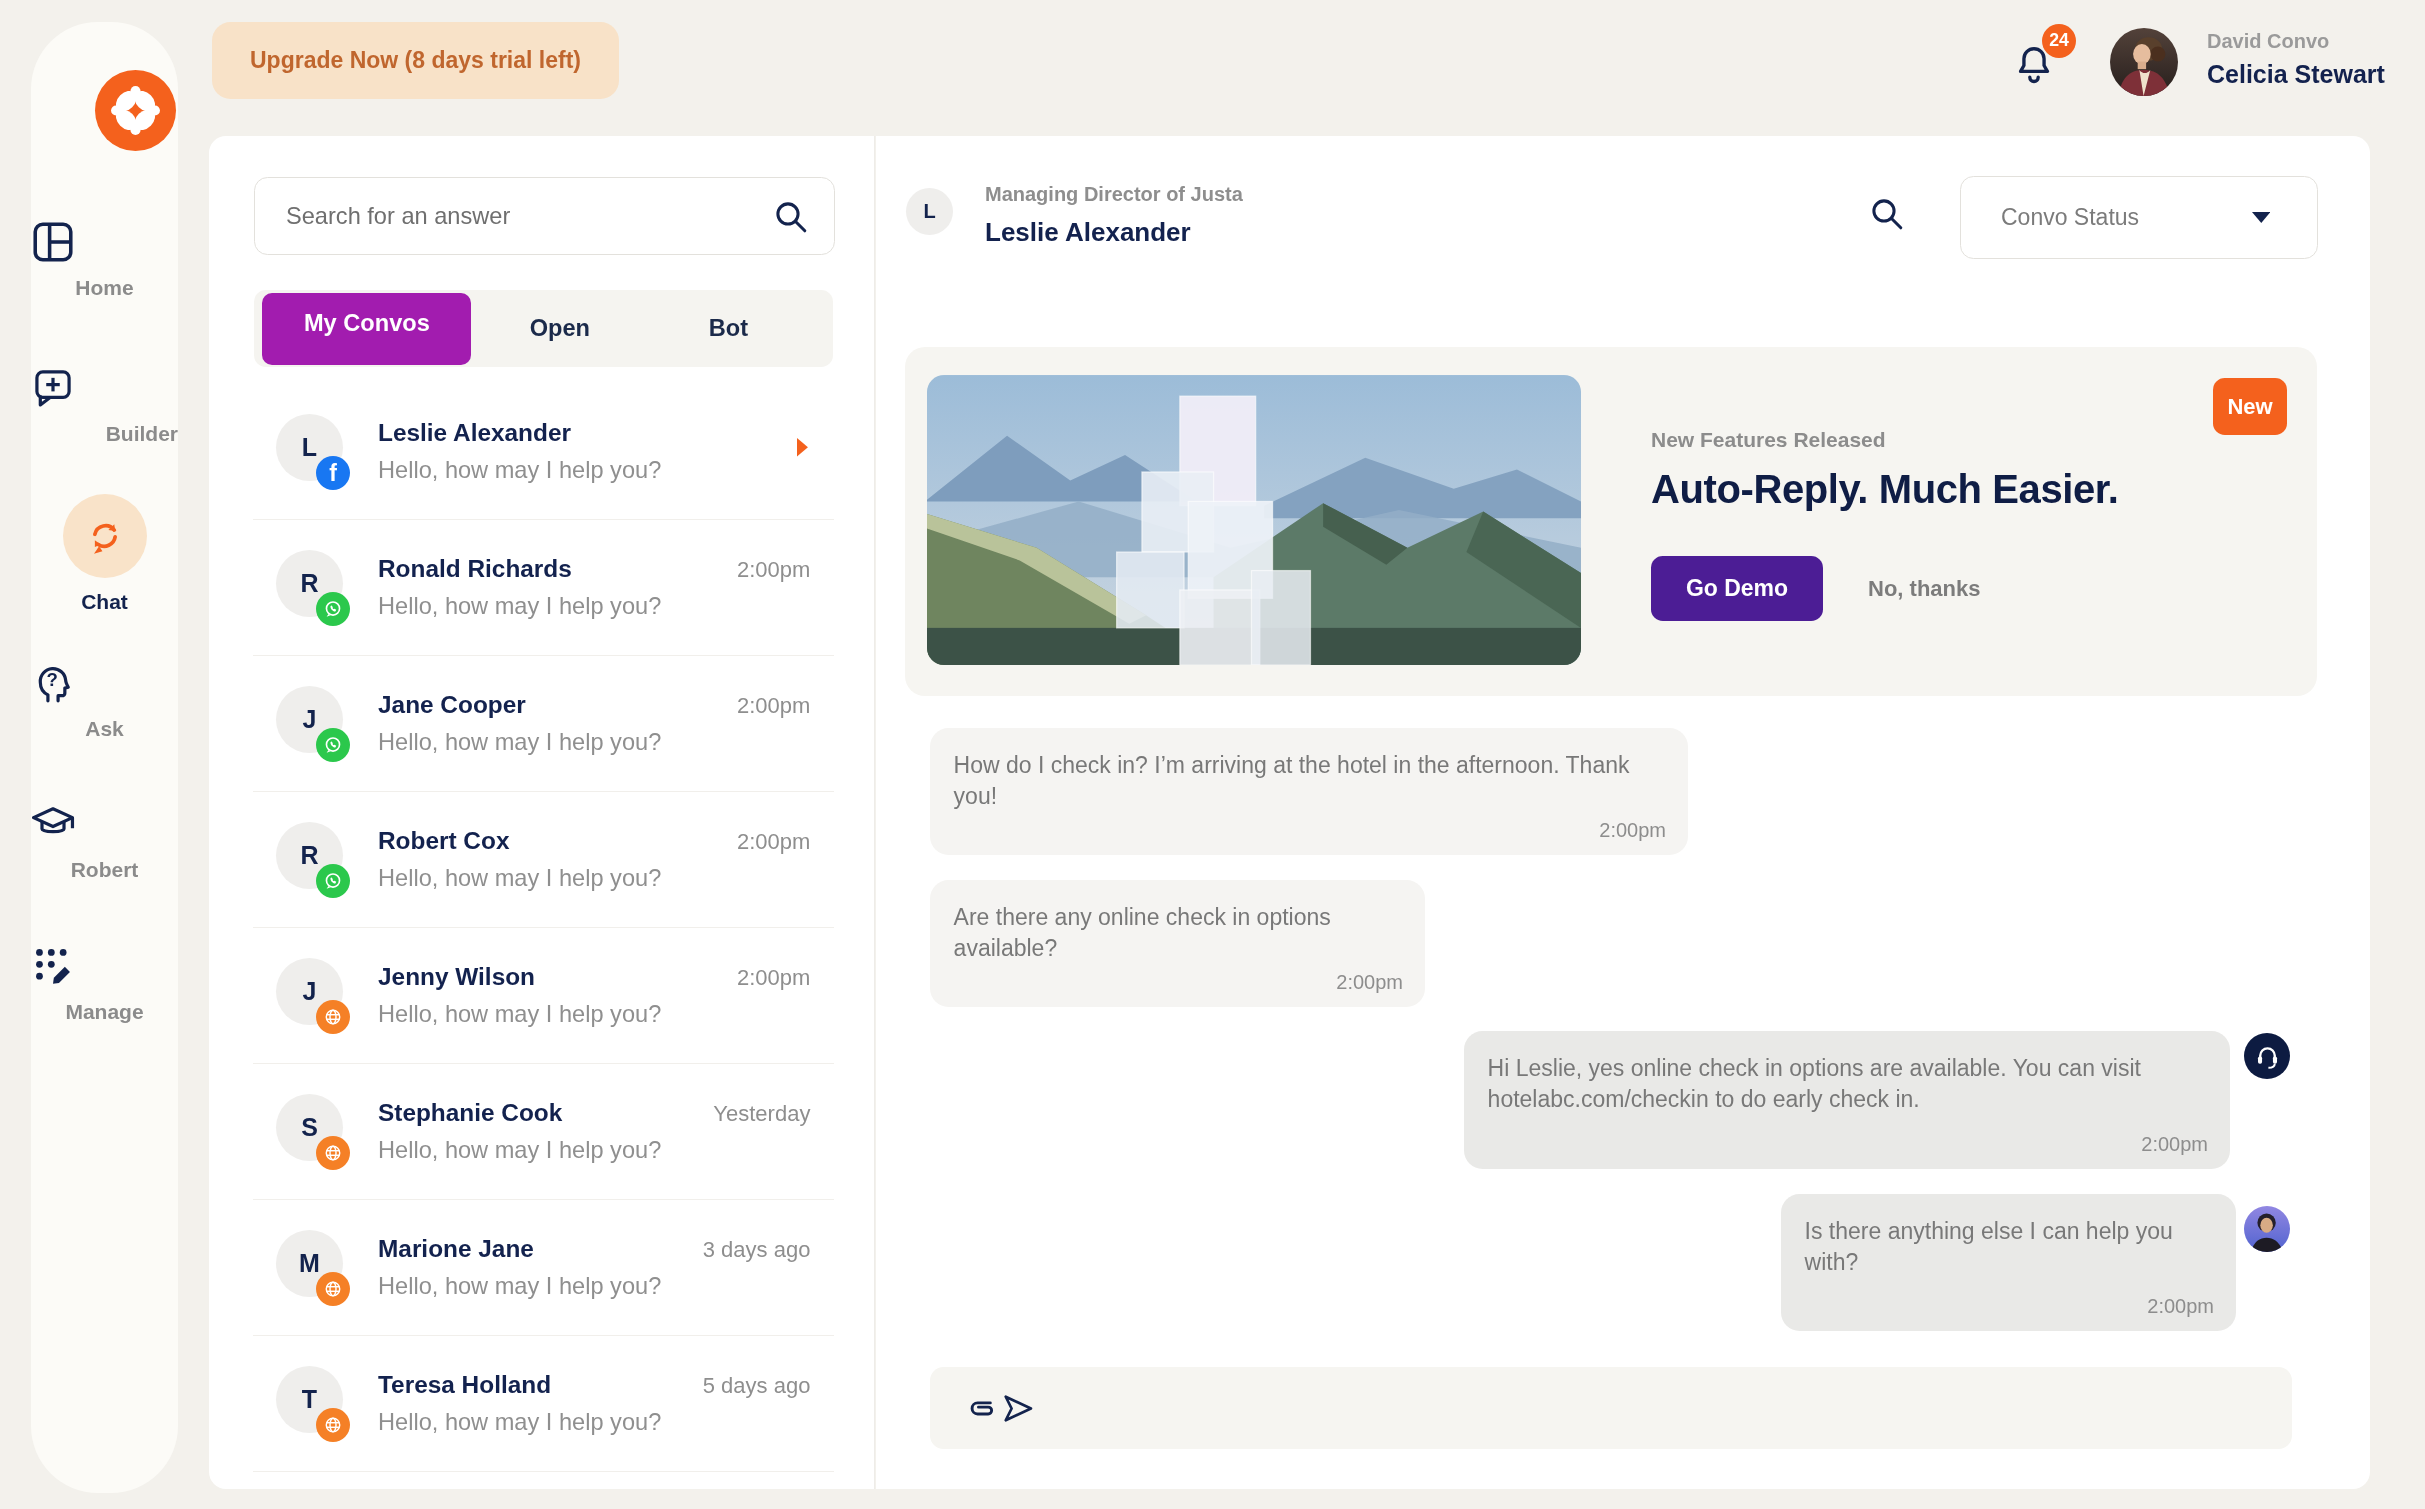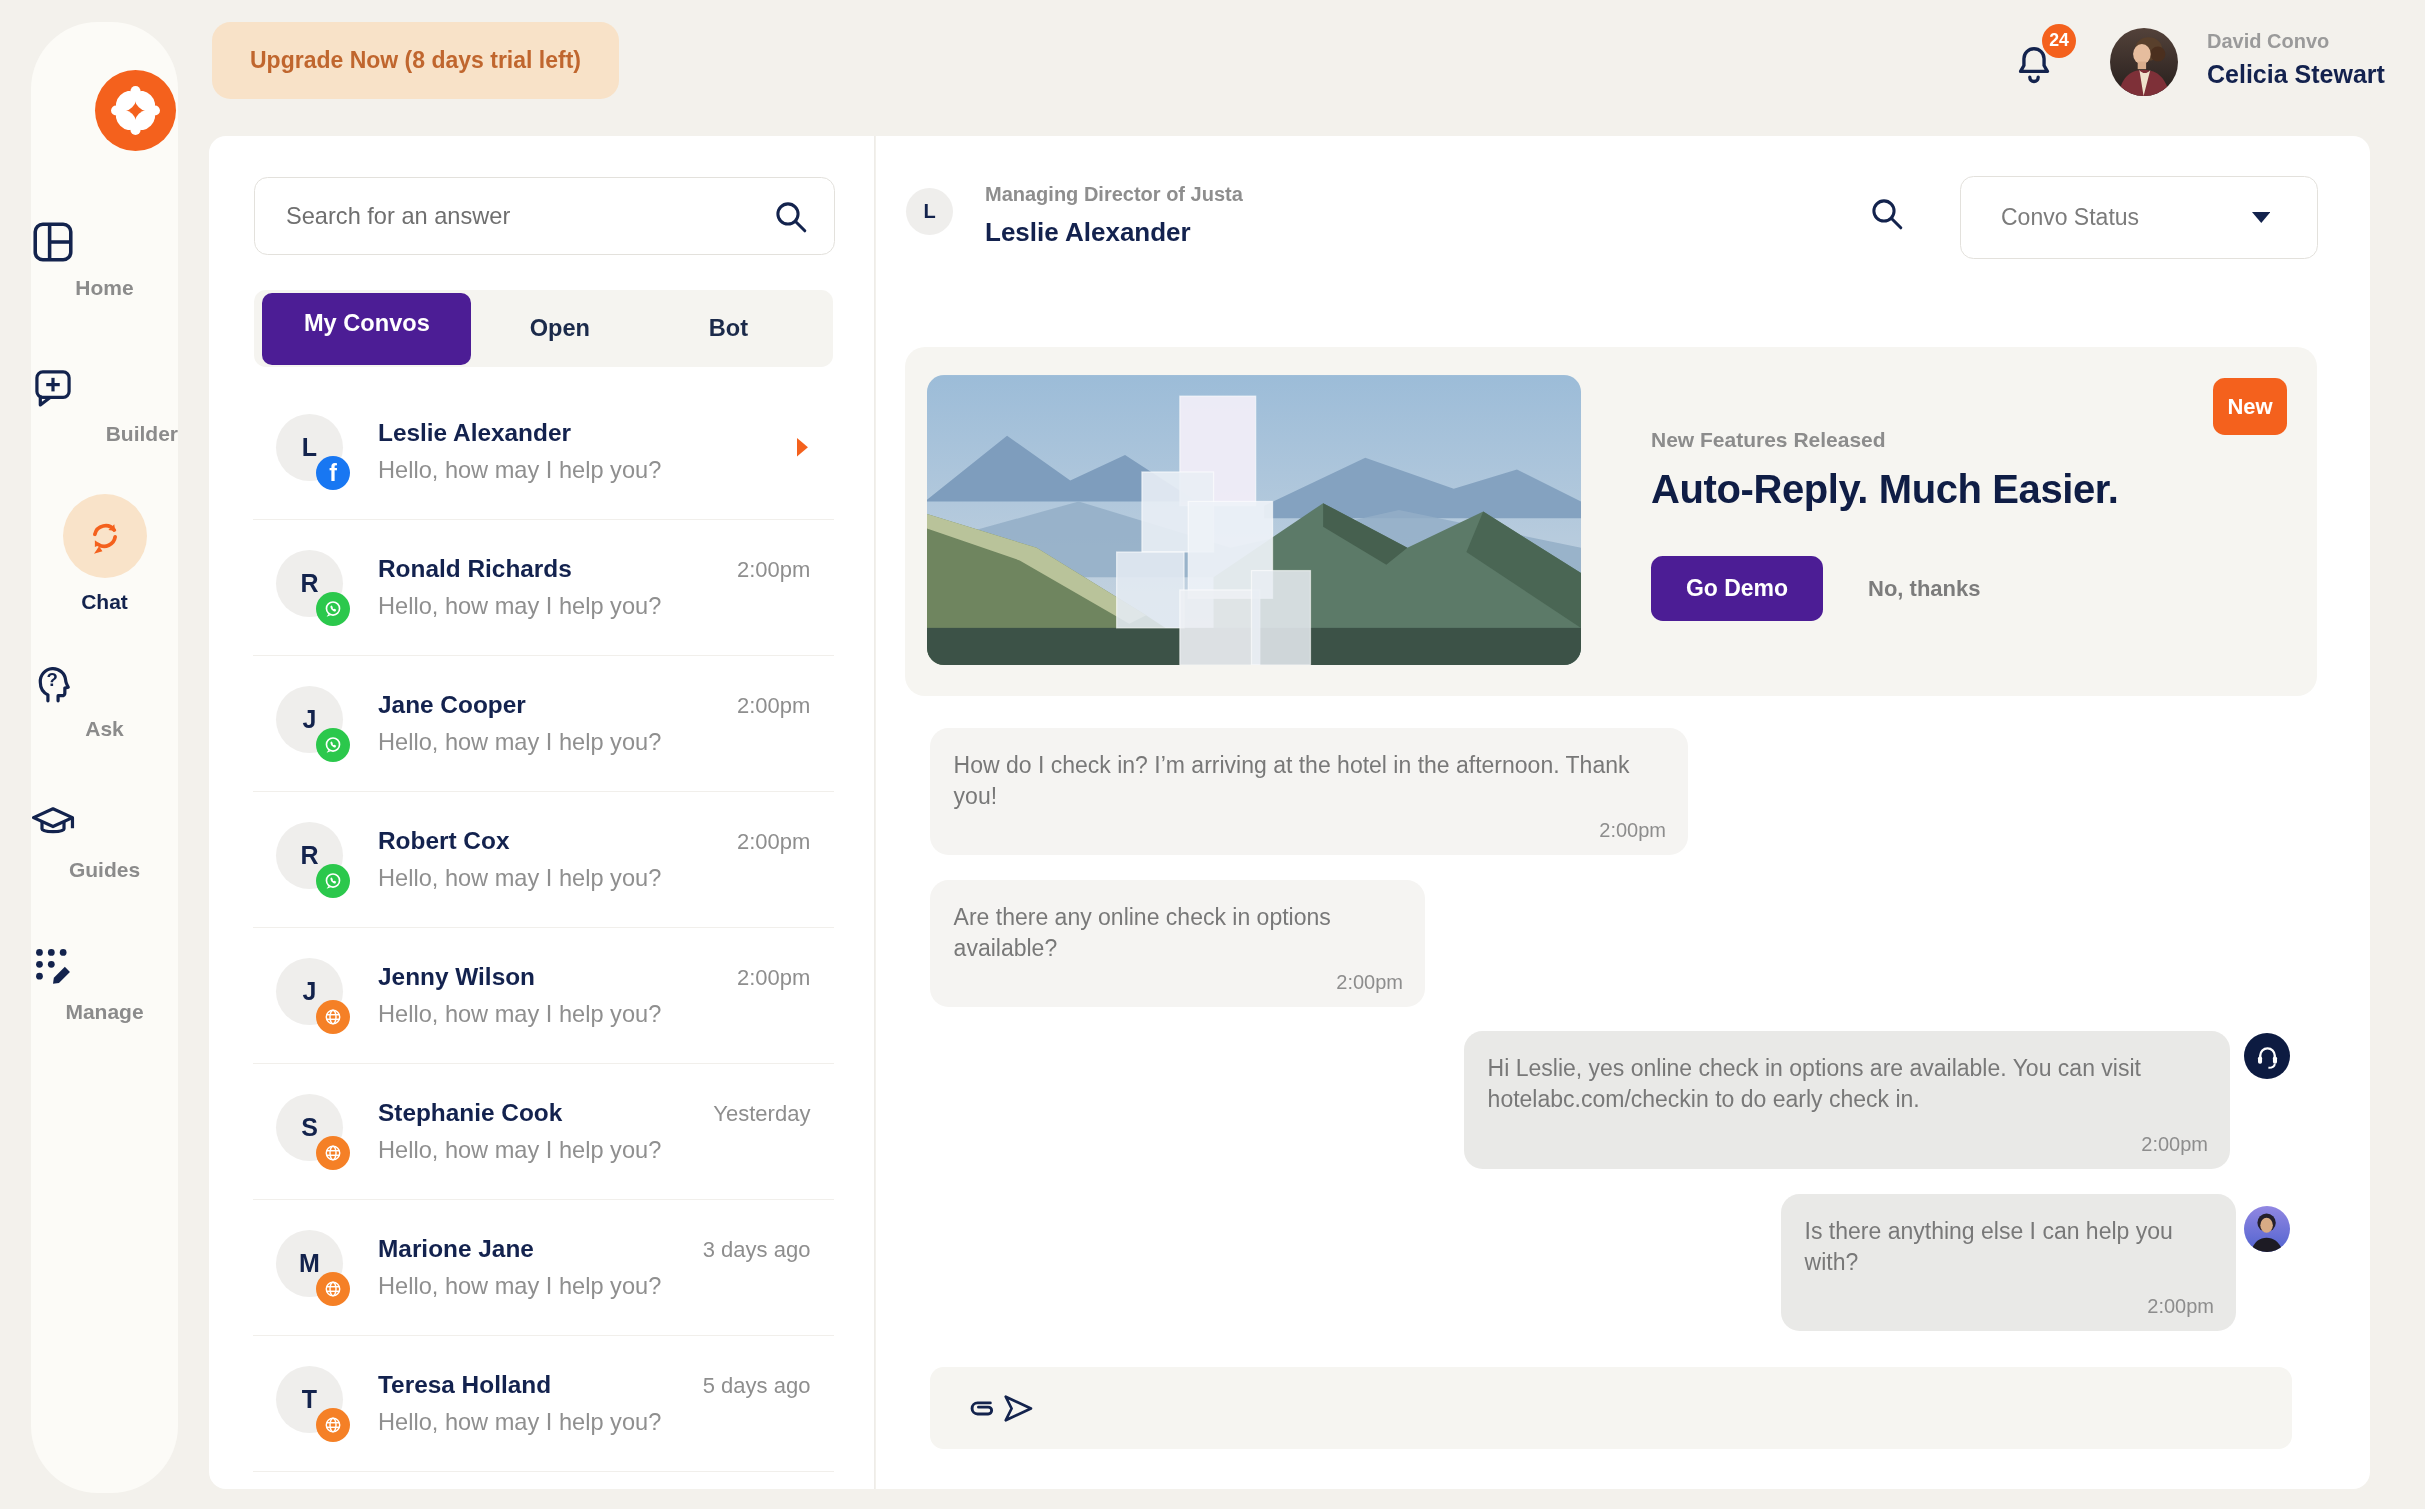--- a/index.html
+++ b/index.html
@@ -29,21 +29,21 @@
   .convo-panel{position:absolute;left:209px;top:136px;width:665px;height:1353px;background:#fff;border-radius:17px 0 0 17px;border-right:1.7px solid #eeece8;}
   .chat-panel{position:absolute;left:876px;top:136px;width:1494px;height:1353px;background:#fff;border-radius:0 17px 17px 0;}
 
   
   .search-box{position:absolute;left:45px;top:41px;width:579px;height:76px;border:1.7px solid #e3e1dc;border-radius:13.5px;background:#fff;display:flex;align-items:center;}
   .search-box input{flex:1;border:none;outline:none;background:transparent;margin-left:29px;font-size:23.6px;color:#444;font-family:inherit;}
   .search-box input::placeholder{color:#6f6f6f;}
   .search-box .s-ico{margin-right:25px;cursor:pointer;}
   .tabs{position:absolute;left:45px;top:154px;width:579px;height:77px;background:#f5f4f0;border-radius:11.8px;display:flex;align-items:center;}
   .tab{font-size:23.6px;font-weight:600;color:#1b2a4a;cursor:pointer;text-align:center;}
-  .tab.active{background:#4c1d95;color:#fff;border-radius:10px;height:72px;line-height:61px;width:209px;margin-left:8.4px;font-weight:700;text-align:center;}
+  .tab.active{background:#a21caf;color:#fff;border-radius:10px;height:72px;line-height:61px;width:209px;margin-left:8.4px;font-weight:700;text-align:center;}
   .tab.t-open{width:177px;}
   .tab.t-bot{width:160px;}
   .convo-list{position:absolute;left:44px;top:248px;width:581px;}
   .convo-row{position:relative;height:135px;border-bottom:1.7px solid #f1efeb;cursor:pointer;}
   .c-avatar{position:absolute;left:23px;top:29.5px;width:67px;height:67px;border-radius:50%;background:#efeeec;color:#13234d;font-size:25px;font-weight:700;display:flex;align-items:center;justify-content:center;}
   .c-badge{position:absolute;left:63px;top:72px;width:34px;height:34px;border-radius:50%;display:flex;align-items:center;justify-content:center;}
   .c-badge.fb{background:#1877f2;}
   .c-badge.wa{background:#2bc84c;}
   .c-badge.web{background:#f58026;}
   .c-badge .fb-f{color:#fff;font-size:23px;font-weight:700;}
@@ -156,21 +156,21 @@
     </div>
 
     <div class="nav-item" style="top:780px;">
       <span class="nav-ico">
         <svg width="44" height="44" viewBox="0 0 52 52" fill="none" stroke="#13234d" stroke-width="3.8" stroke-linejoin="round">
           <polygon points="26,8 49,18.5 26,29 3,18.5"></polygon>
           <path d="M13 23 v9 c0 4 26 4 26 0 v-9"></path>
           <line x1="49" y1="18.5" x2="49" y2="31"></line>
         </svg>
       </span>
-      <span class="nav-label">Guides</span>
+      <span class="nav-label">Robert</span>
     </div>
 
     <div class="nav-item" style="top:922px;">
       <span class="nav-ico">
         <svg width="44" height="44" viewBox="0 0 52 52">
           <g fill="#13234d">
             <circle cx="10" cy="10" r="4"></circle>
               <circle cx="24" cy="10" r="4"></circle>
               <circle cx="38" cy="10" r="4"></circle>
             <circle cx="10" cy="24" r="4"></circle>

